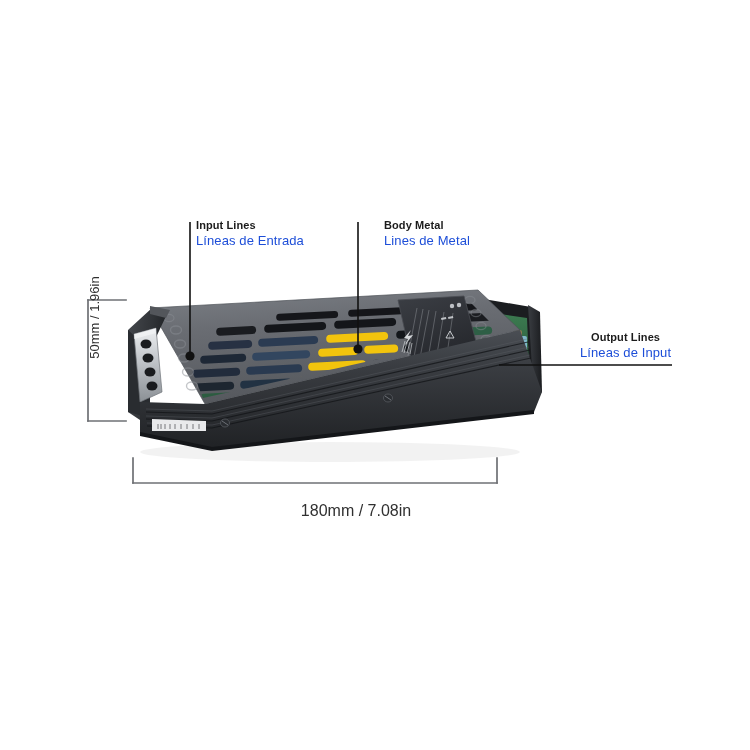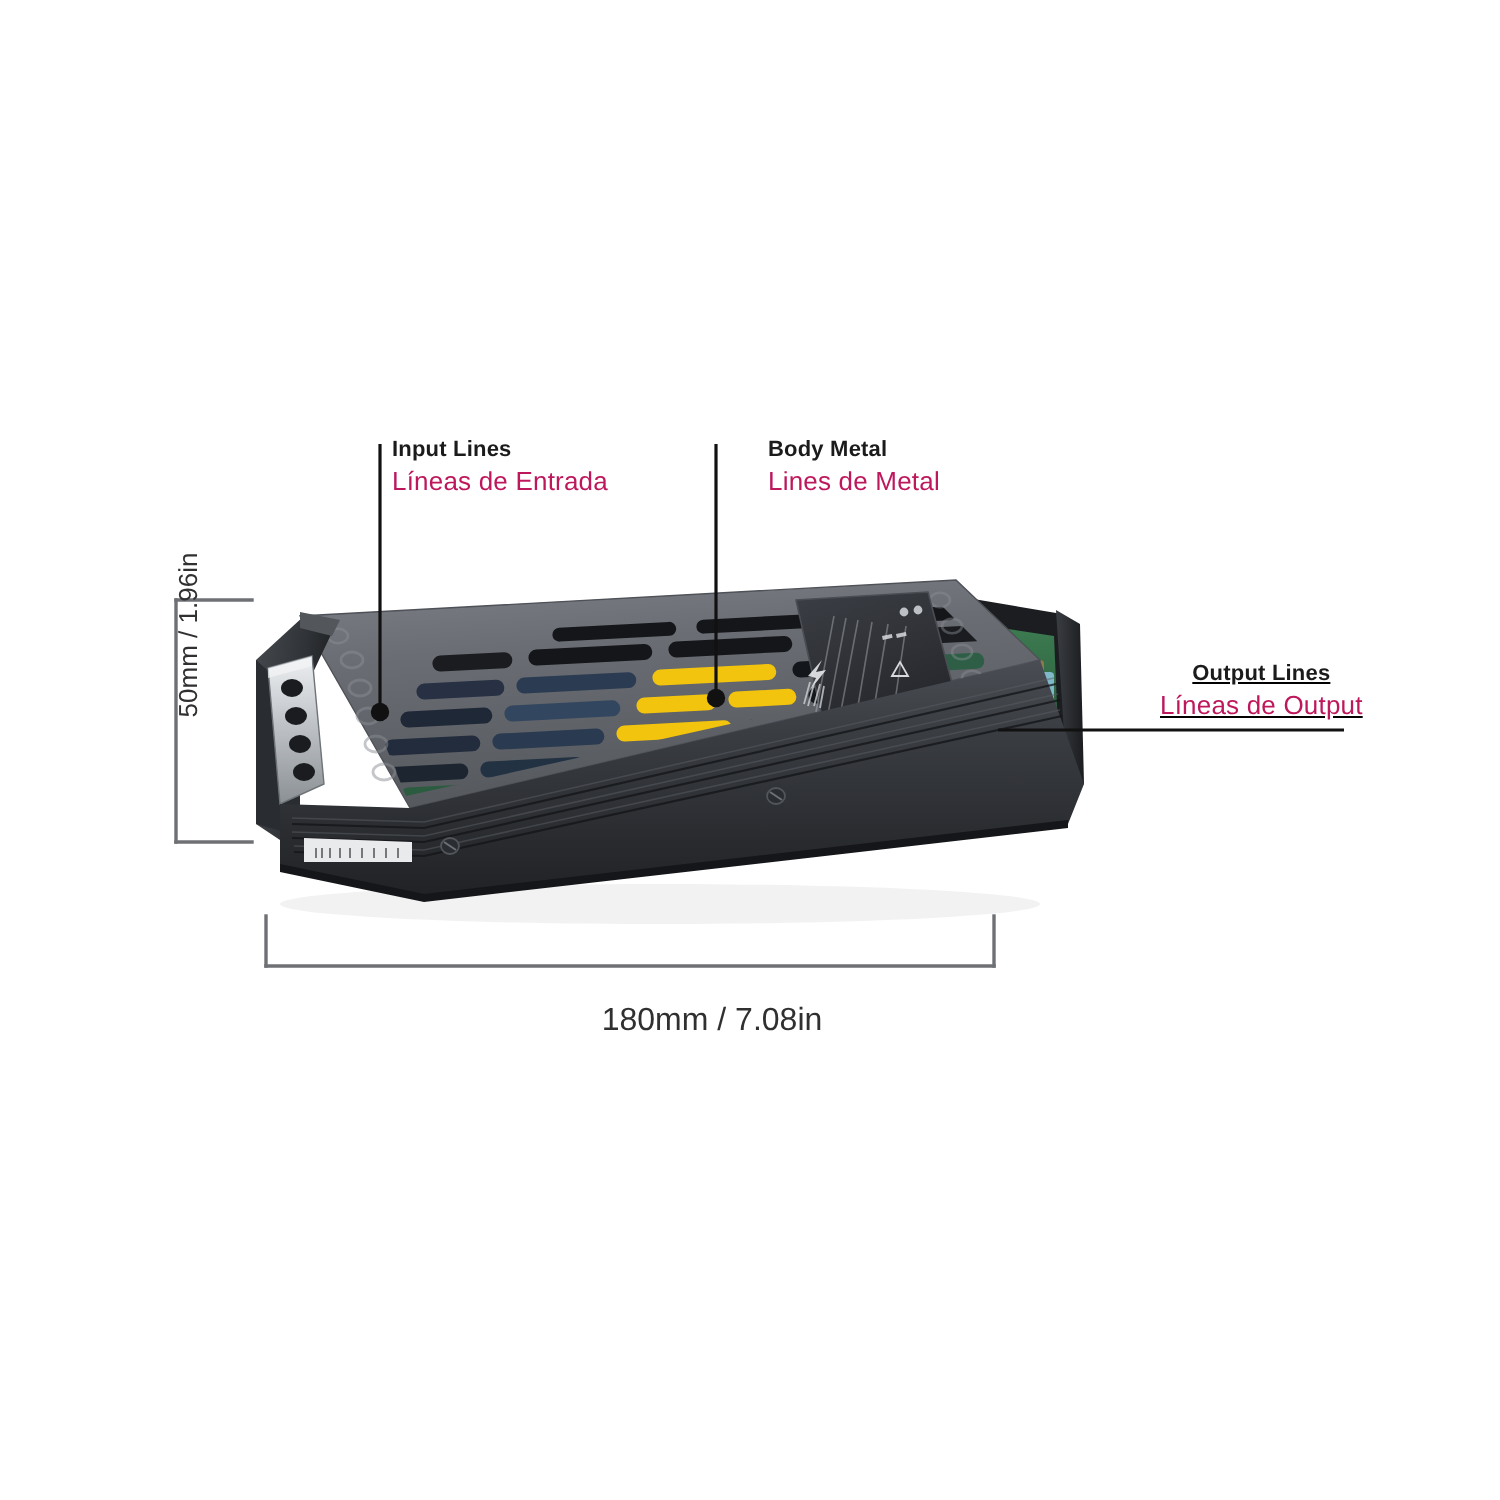--- a/index.html
+++ b/index.html
@@ -36,38 +36,37 @@
   }
   .callout .title {
     font-size: 11px;
     font-weight: bold;
     color: #1b1b1b;
     letter-spacing: 0.1px;
   }
   .callout .subtitle {
     font-size: 13px;
     font-weight: normal;
-    color: #be185d;
+    color: #1d4ed8;
     letter-spacing: 0.1px;
     text-align: center;
   }
   #callout-input {
     left: 196px;
     top: 219px;
   }
   #callout-body {
     left: 364px;
     top: 219px;
     margin-left: 20px;
   }
   #callout-output {
     left: 580px;
     top: 331px;
     text-align: center;
-    text-decoration: underline;
   }
   #callout-output .title { display: block; }
   #callout-output .subtitle { display: block; }
 
   
   #dim-width-label {
     position: absolute;
     left: 0;
     top: 502px;
     width: 750px;
@@ -371,21 +370,21 @@
     <div class="subtitle">Líneas de Entrada</div>
   </div>
 
   <div class="callout" id="callout-body">
     <div class="title">Body Metal</div>
     <div class="subtitle">Lines de Metal</div>
   </div>
 
   <div class="callout" id="callout-output">
     <span class="title">Output Lines</span>
-    <span class="subtitle">Líneas de Output</span>
+    <span class="subtitle">Líneas de Input</span>
   </div>
 
   <div id="dim-width-label">
     <span class="inner">180mm / 7.08in</span>
   </div>
 
   <div id="dim-height-label">
     <span>50mm / 1.96in</span>
   </div>
 

